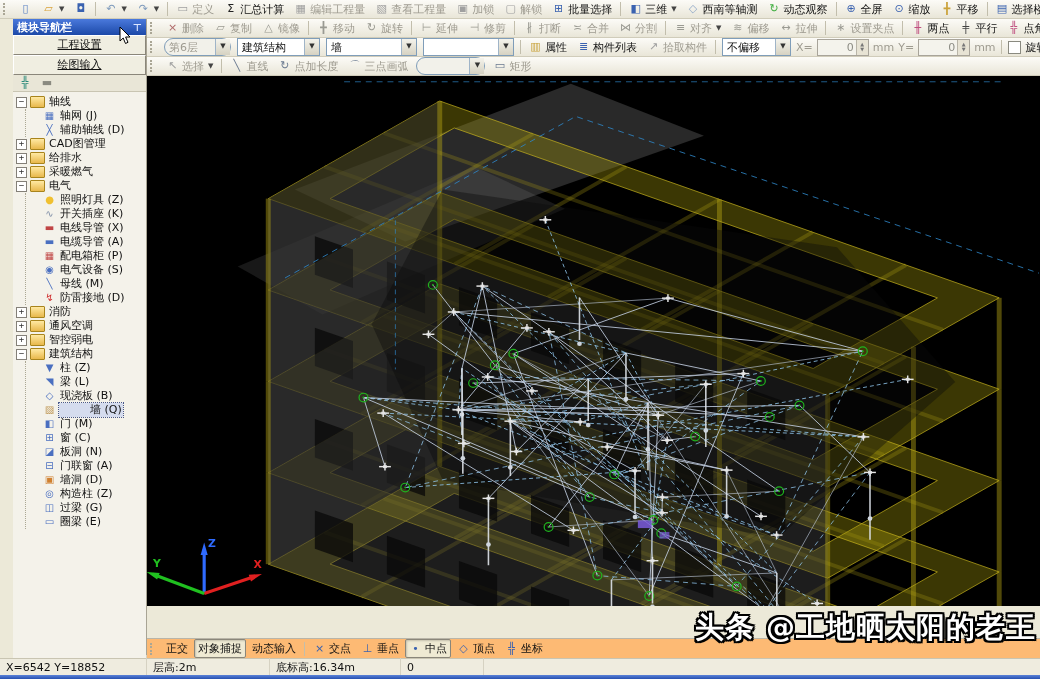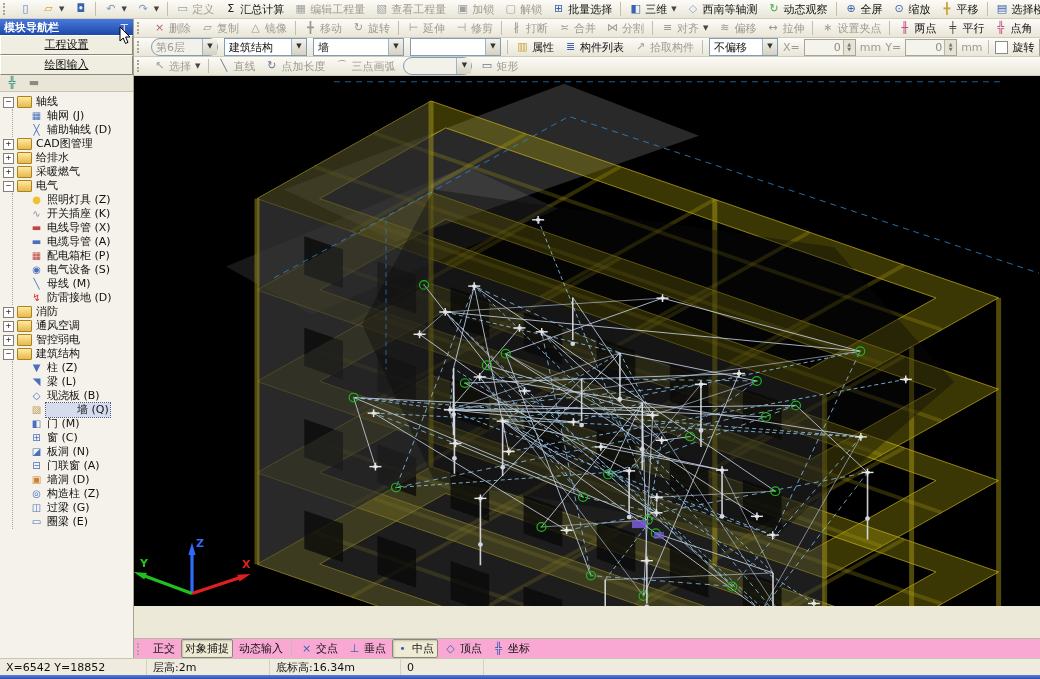--- a/index.html
+++ b/index.html
@@ -26,21 +26,21 @@
   .combo.dis{background:#f2f1ea;color:#9e9b90;border-radius:9px;}
   .lbl{margin:0 2px;}
   .lbl.dis{color:#9e9b90;}
   .numfield{display:inline-flex;align-items:center;height:15px;border:1px solid #a8a49a;background:#f4f3ec;color:#8d8d85;margin:0 2px;}
   .numfield .nval{width:34px;text-align:right;padding:0 2px;}
   .numfield .spin{width:11px;height:100%;display:flex;flex-direction:column;justify-content:center;align-items:center;
                   font-size:5px;line-height:5px;background:#e7e3d4;border-left:1px solid #b9b5a8;color:#777;}
   .chk{width:11px;height:11px;border:1px solid #8a8a80;background:#fff;margin:0 3px;flex:none;}
   
   .bodyrow{flex:1;display:flex;min-height:0;}
-  .sidebar{width:133px;flex:none;background:#f0eee3;border-right:1px solid #a8a494;display:flex;flex-direction:column;}
+  .sidebar{width:133px;flex:none;background:#f0eee3;border-right:1px solid #a8a494;display:flex;flex-direction:column;margin-left:13px;}
   .side-title{height:16px;flex:none;background:linear-gradient(#4a79dc,#1c49a8);color:#fff;font-weight:bold;
               display:flex;align-items:center;justify-content:space-between;padding:0 4px;}
   .pin{font-size:10px;color:#dce6ff;}
   .side-btn{height:18px;flex:none;line-height:17px;text-align:center;background:#f0eee1;
             border:1px solid #fff;border-right-color:#8a867a;border-bottom-color:#8a867a;cursor:default;text-decoration:underline;}
   .side-tools{height:16px;flex:none;display:flex;align-items:center;gap:8px;padding:0 5px;background:#e9e6d7;border-bottom:1px solid #c9c5b2;}
   .side-tools .ticon{width:14px;}
   .tree{flex:1;min-height:0;overflow:hidden;background:#f4f2ea;padding:3px 0 0 3px;}
   .trow{display:flex;align-items:center;height:14px;line-height:14px;cursor:default;}
   .texp{width:9px;height:9px;flex:none;border:1px solid #848078;background:#fff;color:#333;
@@ -52,21 +52,21 @@
   .tlabel{white-space:nowrap;padding:0 1px;}
   .trow.sel .tlabel{background:#d5dcee;outline:1px dotted #49598c;padding-left:31px;}
   .tkids{margin-left:9px;border-left:1px dotted #aba793;padding-left:3px;}
   .side-bottom{margin-top:auto;flex:none;}
   
   .main{flex:1;min-width:0;display:flex;flex-direction:column;position:relative;}
   .canvas{flex:1;min-height:0;background:#000;position:relative;overflow:hidden;cursor:crosshair;}
   #scene{position:absolute;left:0;top:0;width:100%;height:100%;}
   .watermark{position:absolute;right:4px;bottom:10px;z-index:6;font-size:29px;font-weight:bold;color:#fff;letter-spacing:1px;
      text-shadow:2px 0 0 #000,-2px 0 0 #000,0 2px 0 #000,0 -2px 0 #000,2px 2px 0 #000,-2px -2px 0 #000,2px -2px 0 #000,-2px 2px 0 #000;}
-  .snapbar{height:19px;flex:none;display:flex;align-items:center;background:#f9a8d4;border-top:1px solid #b9b5a8;margin-top:32px;}
+  .snapbar{height:19px;flex:none;display:flex;align-items:center;background:#fdba74;border-top:1px solid #b9b5a8;margin-top:32px;}
   
   .statusbar{height:16px;flex:none;display:flex;align-items:center;background:#efecdf;border-top:1px solid #c9c5b2;}
   .scell{height:100%;display:flex;align-items:center;padding:4px 6px;border-right:1px solid #d6d2c2;flex:none;}
   .scell.flex{flex:1;border-right:none;}
   .taskstrip{height:4px;flex:none;background:linear-gradient(#5b82d8,#2750b0);}
   #cursor{position:absolute;left:119px;top:27px;z-index:9;}
 </style>
 </head>
 <body>
 
@@ -887,20 +887,21 @@
             <polygon points="58.0,485.0 61.6,498.0 54.4,498.0" fill="#2f6bff"></polygon>
             <line x1="58" y1="538" x2="110" y2="520" stroke="#e02020" stroke-width="3.2"></line>
             <polygon points="116.6,517.7 105.5,525.4 103.2,518.6" fill="#e02020"></polygon>
             <line x1="58" y1="538" x2="6" y2="518" stroke="#20c020" stroke-width="3.2"></line>
             <polygon points="-0.5,515.5 12.9,516.8 10.3,523.5" fill="#20c020"></polygon>
             <text x="62" y="490" fill="#2f6bff" font-size="11" font-weight="bold">Z</text>
             <text x="108" y="512" fill="#e02020" font-size="11" font-weight="bold">X</text>
             <text x="6" y="510" fill="#20c020" font-size="11" font-weight="bold">Y</text>
           </svg>
       </div>
+      <div class="watermark">头条 @工地晒太阳的老王</div>
       <div class="snapbar" id="snapbar">
           <span class="grip"></span>
           <span class="tbtn">
             <span>正交</span>
           </span>
           <span class="tbtn pressed">
             <span>对象捕捉</span>
           </span>
           <span class="tbtn">
             <span>动态输入</span>

